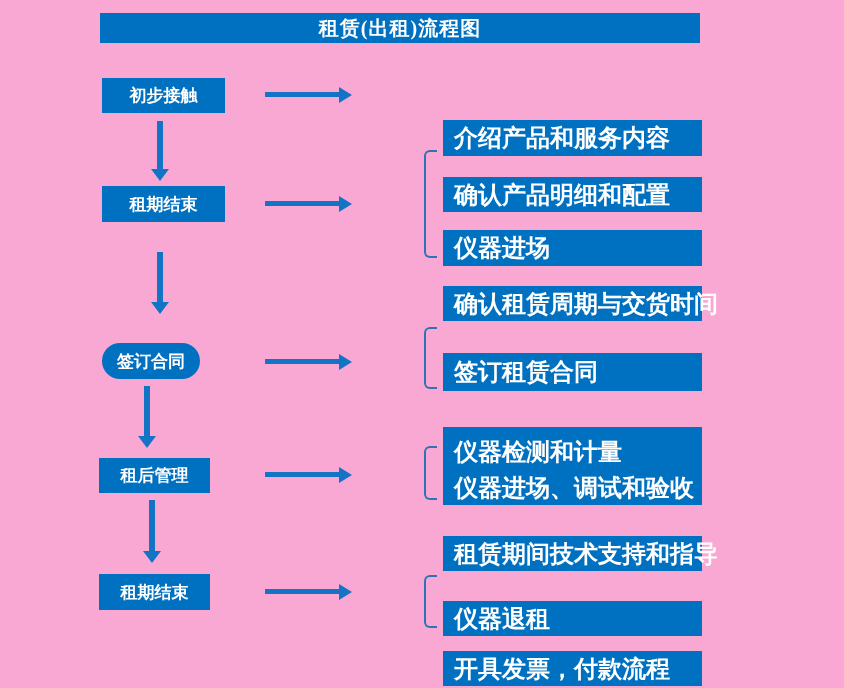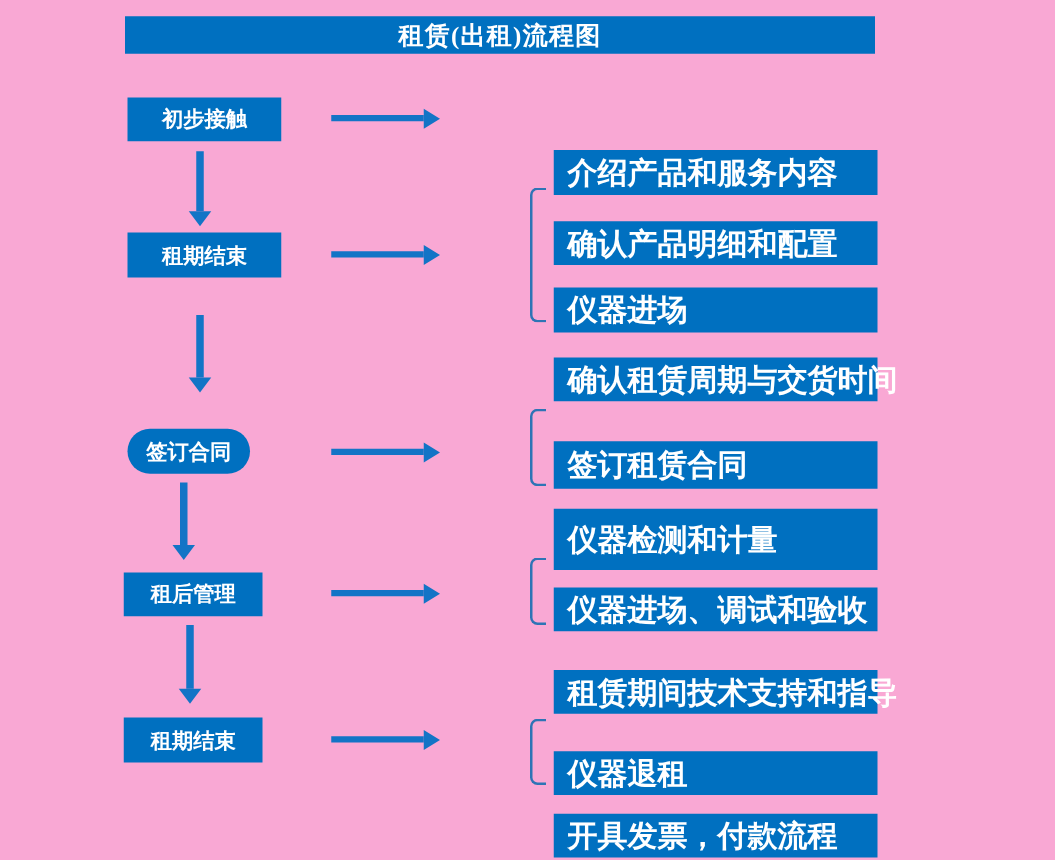--- a/index.html
+++ b/index.html
@@ -25,21 +25,21 @@
   .rbox{
     position:absolute;left:443px;width:259px;background:#0070C0;color:#ffffff;
     font-weight:bold;font-size:24px;display:flex;align-items:center;
     padding-left:11px;box-sizing:border-box;white-space:nowrap;margin-top:43px;
   }
   .r1{top:77px;height:36px;}
   .r2{top:134px;height:35px;}
   .r3{top:187px;height:36px;}
   .r4{top:243px;height:35px;}
   .r5{top:310px;height:38px;}
-  .r6{top:364px;height:49px;}
+  .r6{top:384px;height:49px;}
   .r7{top:427px;height:35px;}
   .r8{top:493px;height:35px;}
   .r9{top:558px;height:35px;}
   .r10{top:608px;height:35px;}
   
   .ha{position:absolute;left:265px;width:74px;height:5px;background:#1374C6;}
   .ha::after{
     content:"";position:absolute;left:100%;top:50%;transform:translateY(-50%);
     border-left:13px solid #1374C6;border-top:8px solid transparent;border-bottom:8px solid transparent;
   }

